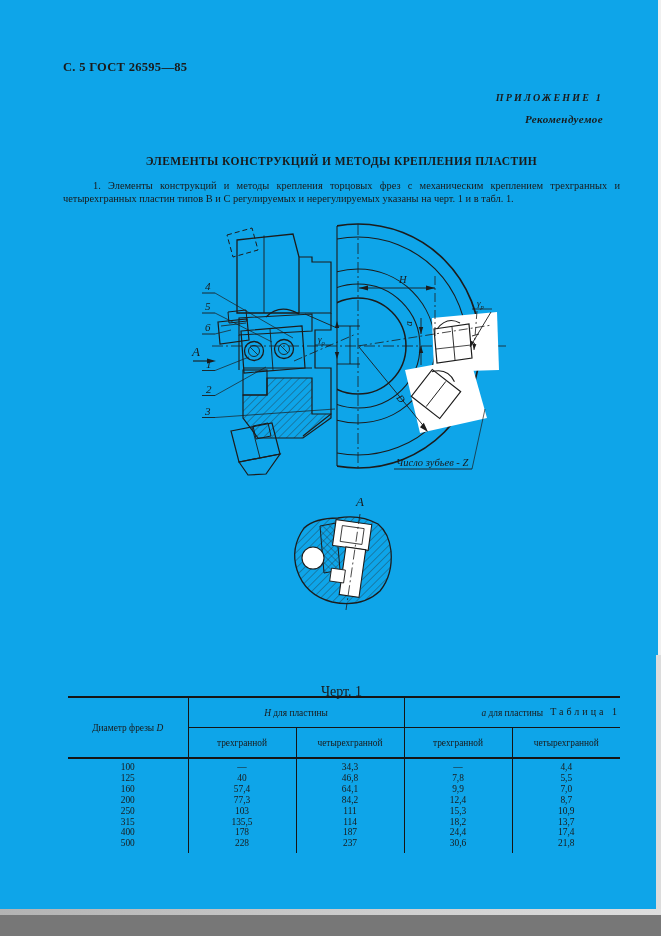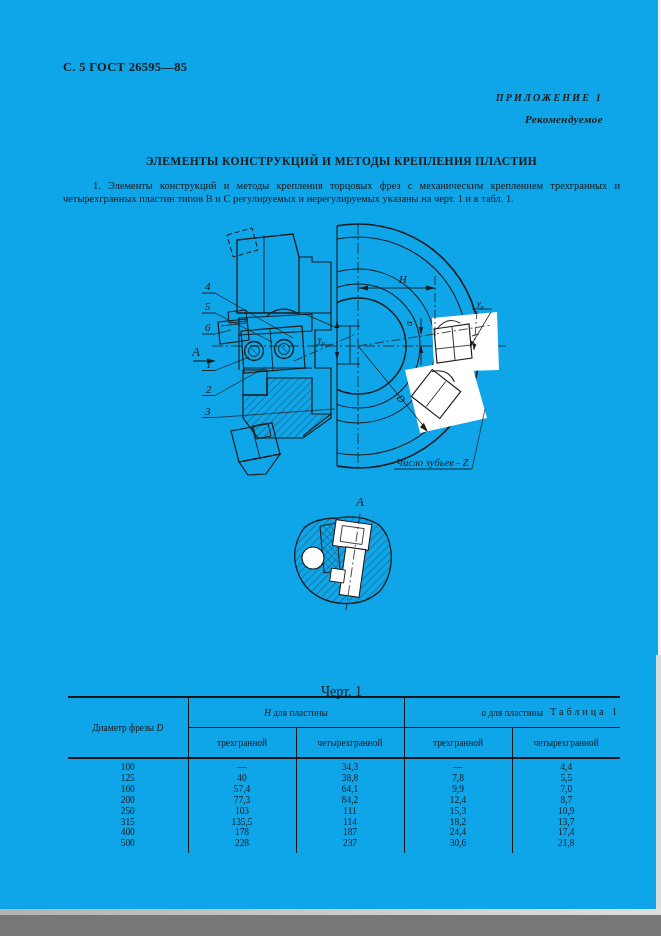--- a/index.html
+++ b/index.html
@@ -254,21 +254,21 @@
           <tr>
             <td>100</td>
             <td>—</td>
             <td>34,3</td>
             <td>—</td>
             <td>4,4</td>
           </tr>
           <tr>
             <td>125</td>
             <td>40</td>
-            <td>38,8</td>
+            <td>46,8</td>
             <td>7,8</td>
             <td>5,5</td>
           </tr>
           <tr>
             <td>160</td>
             <td>57,4</td>
             <td>64,1</td>
             <td>9,9</td>
             <td>7,0</td>
           </tr>

